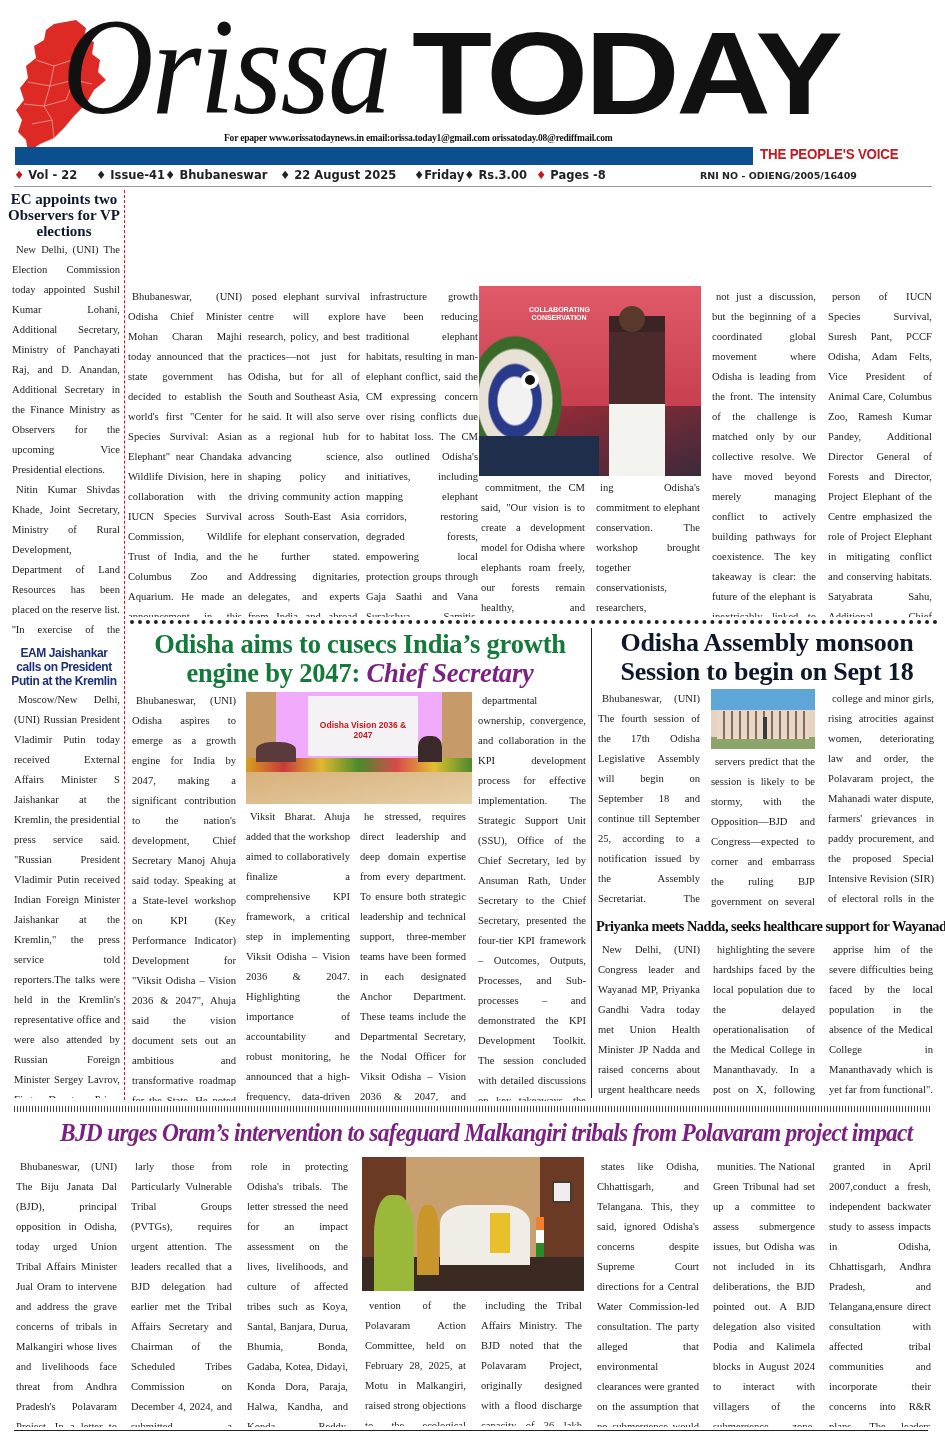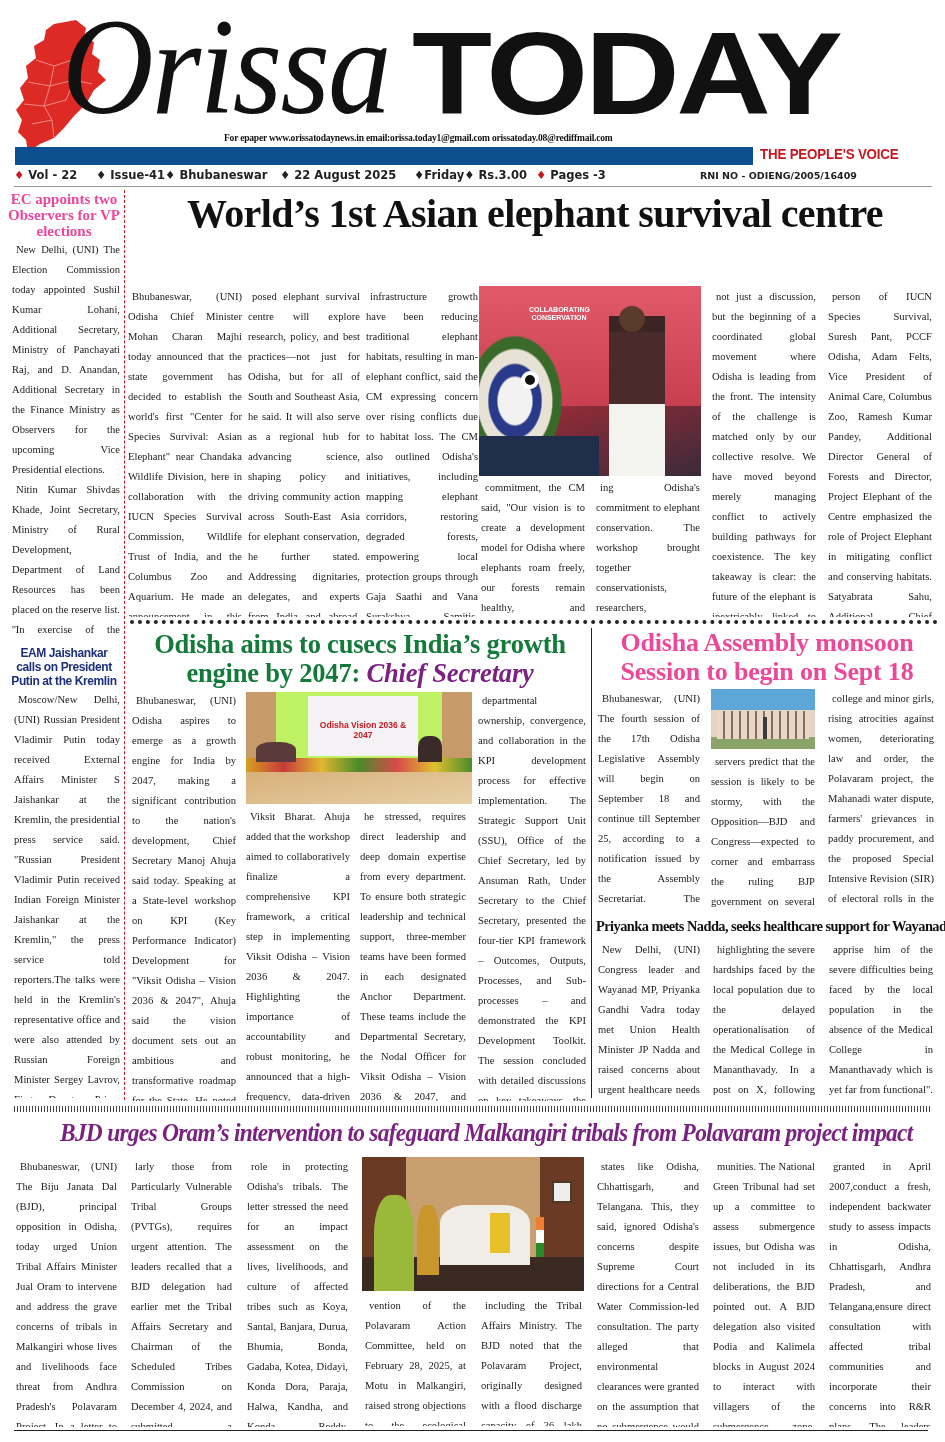--- a/index.html
+++ b/index.html
@@ -14,21 +14,21 @@
   .blue-bar{position:absolute;left:15px;top:147px;width:738px;height:18px;background:#0b4f8e}
   .tagline{position:absolute;left:760px;top:146px;font-family:"Liberation Sans",sans-serif;font-weight:bold;font-size:14.5px;color:#c8171e;letter-spacing:-0.2px;transform:scaleX(0.92);transform-origin:left top}
   .infobar{position:absolute;left:14px;top:167px;width:920px;height:18px;font-family:"DejaVu Sans",sans-serif;font-weight:bold;font-size:11.5px;color:#222;display:flex;align-items:center;white-space:nowrap}
   .infobar .it{position:absolute;top:1px}
   .infobar .dot{color:#c8171e}
   .rni{font-size:9.5px !important}
   .rule{position:absolute;height:1px;background:#999}
   
   .col{position:absolute;font-size:10.6px;line-height:20px;text-align:justify;hyphens:auto;overflow:hidden;color:#1b1b1b}
   .col p{text-indent:4px}
-  .h-red{color:#ec4899}
+  .h-red{color:#0f172a}
   .h-blue{color:#1d2f7a}
   .h-green{color:#147a3a}
   .h-purple{color:#7a2182}
   .vline-red{position:absolute;width:0;border-left:1.5px dashed #c8171e}
   .vline-blk{position:absolute;width:1px;background:#222}
   .dotted{position:absolute;height:4px;border-top:4px dotted #222}
   .tick{position:absolute;height:6px;background:repeating-linear-gradient(90deg,#444 0 1px,transparent 1px 3px)}
   .photo{position:absolute;overflow:hidden}
 </style>
 </head>
@@ -43,21 +43,21 @@
   <div class="logo-today">TODAY</div>
   <div class="contact">For epaper www.orissatodaynews.in   email:orissa.today1@gmail.com orissatoday.08@rediffmail.com</div>
   <div class="blue-bar"></div>
   <div class="tagline">THE PEOPLE'S VOICE</div>
 
   <div class="infobar">
     <span class="it" style="left:0"><span class="dot">♦</span> <span>Vol - 22</span></span>
     <span class="it" style="left:82px"><span>♦</span> <span>Issue-41</span><span>♦</span> <span>Bhubaneswar</span></span>
     <span class="it" style="left:266px"><span>♦</span> <span>22 August 2025</span></span>
     <span class="it" style="left:400px"><span>♦</span><span>Friday</span><span>♦</span> <span>Rs.3.00</span></span>
-    <span class="it" style="left:522px"><span class="dot">♦</span> <span>Pages -3</span></span>
+    <span class="it" style="left:522px"><span class="dot">♦</span> <span>Pages -8</span></span>
     <span class="it rni" style="left:686px;top:3px">RNI NO - ODIENG/2005/16409</span>
   </div>
   <div class="rule" style="left:14px;top:186px;width:918px"></div>
 </div>
 
 <div class="vline-red" style="left:124px;top:190px;height:910px"></div>
 
 <div class="abs" style="left:8px;top:191px;width:112px;text-align:center;font-weight:bold;font-size:15px;line-height:16px">
   <span class="h-red">EC appoints two Observers for VP elections</span>
 </div>
@@ -67,21 +67,20 @@
 </div>
 
 <div class="abs" style="left:8px;top:646px;width:112px;text-align:center;font-family:'Liberation Sans',sans-serif;font-weight:bold;font-size:12px;line-height:14px;letter-spacing:-0.4px">
   <span class="h-blue">EAM Jaishankar calls on President Putin at the Kremlin</span>
 </div>
 <div class="col" style="left:14px;top:690px;width:106px;height:408px">
   <p>Moscow/New Delhi, (UNI) Russian President Vladimir Putin today received External Affairs Minister S Jaishankar at the Kremlin, the presidential press service said. "Russian President Vladimir Putin received Indian Foreign Minister Jaishankar at the Kremlin," the press service told reporters.The talks were held in the Kremlin's representative office and were also attended by Russian Foreign Minister Sergey Lavrov, First Deputy Prime Minister Denis Manturov – who chairs the Russian side of the Intergovernmental Russian-Indian Commission on Trade, Economic, Scientific, Technical, and Cultural Cooperation – as well as Indian Ambassador to Russia Vinay Kumar, Tass reported. Earlier, on August 18, Putin spoke by phone with Indian Prime Minister Narendra Modi to discuss the bilateral partnership and briefed him on the results of the Russia-US summit in Alaska.</p>
 </div>
 
 <div class="abs" style="left:132px;top:192px;width:806px;text-align:center;font-weight:bold;font-size:40px;line-height:43px;letter-spacing:-0.6px;color:#111">
-  <div>World’s 1st Asian elephant survival centre</div>
 </div>
 
 <div class="col" style="left:128px;top:287px;width:114px;height:330px">
     <p>Bhubaneswar, (UNI) Odisha Chief Minister Mohan Charan Majhi today announced that the state government has decided to establish the world's first "Center for Species Survival: Asian Elephant" near Chandaka Wildlife Division, here in collaboration with the IUCN Species Survival Commission, Wildlife Trust of India, and the Columbus Zoo and Aquarium. He made an announcement in this regard while inaugurating an International Workshop on Best Practices in Human-Elephant Coexistence in Bhubaneswar, calling for global collaboration to ensure peaceful coexistence between humans and elephants. The pro-</p>
   </div>
 <div class="col" style="left:248px;top:287px;width:112px;height:330px">
     <p>posed elephant survival centre will explore research, policy, and best practices—not just for Odisha, but for all of South and Southeast Asia, he said. It will also serve as a regional hub for advancing science, shaping policy and driving community action across South-East Asia for elephant conservation, he further stated. Addressing dignitaries, delegates, and experts from India and abroad, the Chief Minister said, "In Odisha, elephants are more than animals—they are part of our identity, history, and spirituality. The elephant, as the National Heritage Animal, truly holds a special place in our hearts." Expansion of agriculture, and</p>
   </div>
 <div class="col" style="left:366px;top:287px;width:112px;height:330px">
     <p>infrastructure growth have been reducing traditional elephant habitats, resulting in man-elephant conflict, said the CM expressing concern over rising conflicts due to habitat loss. The CM also outlined Odisha's initiatives, including mapping elephant corridors, restoring degraded forests, empowering local protection groups through Gaja Saathi and Vana Surakshya Samitis, strengthening anti-poaching squads, and using GPS collars, drones, and AI cameras for tracking elephant movement. He also highlighted Odisha's comprehensive approach to manage this challenge by protecting elephants while safeguarding communities. Reaffirming Odisha's</p>
@@ -116,21 +115,21 @@
 
 <div class="abs" style="left:132px;top:630px;width:456px;text-align:center;font-weight:bold;font-size:26.5px;line-height:29px;letter-spacing:-0.2px">
   <span class="h-green">Odisha aims to cusecs India’s growth engine by 2047:</span>
   <span class="h-purple" style="font-style:italic">Chief Secretary</span>
 </div>
 
 <div class="col" style="left:132px;top:691px;width:104px;height:410px">
     <p>Bhubaneswar, (UNI) Odisha aspires to emerge as a growth engine for India by 2047, making a significant contribution to the nation's development, Chief Secretary Manoj Ahuja said today. Speaking at a State-level workshop on KPI (Key Performance Indicator) Development for "Viksit Odisha – Vision 2036 &amp; 2047", Ahuja said the vision document sets out an ambitious and transformative roadmap for the State. He noted that the Vision Document, unveiled by Prime Minister Narendra Modi in the presence of Chief Minister Mohan Charan Majhi, positions Odisha to play a pivotal role in driving India's growth by 2047. The Chief Secretary emphasized that a growth mindset and a shared understanding are essential for realizing the goals of Viksit Odisha as part of</p>
   </div>
 
-<div class="photo" style="left:246px;top:692px;width:226px;height:112px;background:#bef264">
+<div class="photo" style="left:246px;top:692px;width:226px;height:112px;background:#f0abfc">
   <div class="abs" style="left:0;top:0;width:30px;height:112px;background:#c79a6a"></div>
   <div class="abs" style="left:196px;top:0;width:30px;height:112px;background:#c79a6a"></div>
   <div class="abs" style="left:62px;top:4px;width:110px;height:60px;background:#f4f2f4"></div>
   <div class="abs" style="left:64px;top:28px;width:106px;text-align:center;font-family:'Liberation Sans',sans-serif;font-weight:bold;font-size:8.5px;color:#c8171e">Odisha Vision 2036 &amp; 2047</div>
   <div class="abs" style="left:0;top:66px;width:226px;height:14px;background:linear-gradient(90deg,#d4a020,#c83a3a,#e0b830,#4a8a2a,#d84a4a,#e0c030,#4a8a2a)"></div>
   <div class="abs" style="left:0;top:80px;width:226px;height:32px;background:linear-gradient(170deg,#d8b07a,#e6cfa6)"></div>
   <div class="abs" style="left:10px;top:50px;width:40px;height:20px;border-radius:40% 40% 0 0;background:#5a3a3a"></div>
   <div class="abs" style="left:172px;top:44px;width:24px;height:26px;border-radius:40% 40% 0 0;background:#3a2a2a"></div>
 </div>
 

